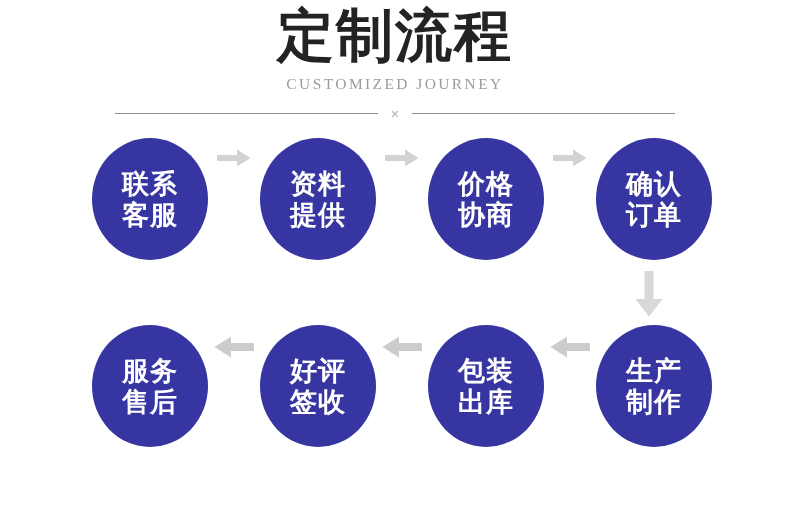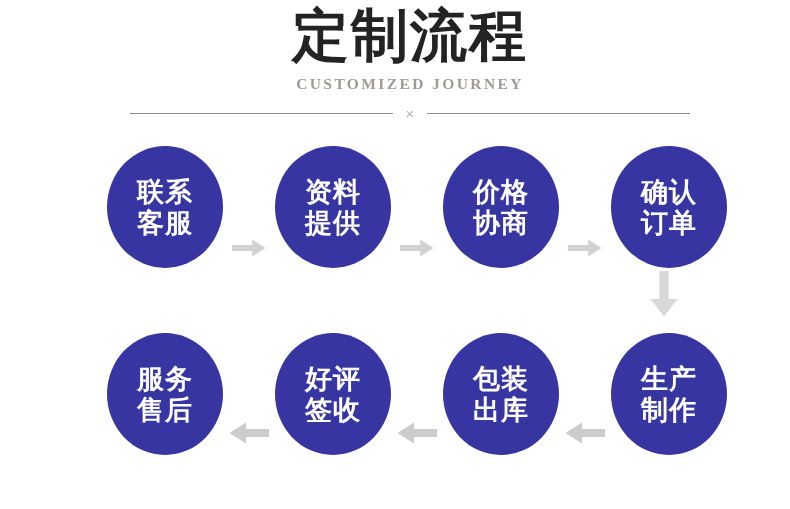--- a/index.html
+++ b/index.html
@@ -14,21 +14,20 @@
     font-family: "Liberation Sans", "DejaVu Sans", sans-serif;
     overflow: hidden;
     position: relative;
   }
 
   .page {
     position: relative;
     width: 728px;
     height: 509px;
     background: #ffffff;
-    margin-left: 15px;
   }
 
   
   .header {
     position: absolute;
     left: 0;
     top: 0;
     width: 790px;
     text-align: center;
   }
@@ -41,21 +40,21 @@
     font-weight: 700;
     color: #232323;
     letter-spacing: 2px;
     font-family: "DejaVu Sans", "Liberation Sans", sans-serif;
   }
 
   .sub-title {
     margin: 0;
     padding-top: 9px;
     font-size: 15.5px;
-    font-weight: 700;
+    font-weight: 400;
     letter-spacing: 2.4px;
     color: #9e9a98;
     font-family: "Liberation Serif", "DejaVu Serif", serif;
   }
 
   
   .divider {
     position: absolute;
     left: 115px;
     top: 103px;
@@ -80,21 +79,21 @@
     font-family: "Liberation Sans", sans-serif;
   }
 
   
   .flow-row {
     position: absolute;
     left: 0;
     width: 790px;
     height: 130px;
     display: flex;
-    align-items: flex-end;
+    align-items: flex-start;
   }
   .row-top    { top: 138px; }
   .row-bottom { top: 325px; }
 
   .spacer-left { width: 92px; flex: 0 0 92px; }
 
   .node {
     flex: 0 0 auto;
     width: 116px;
     height: 122px;

